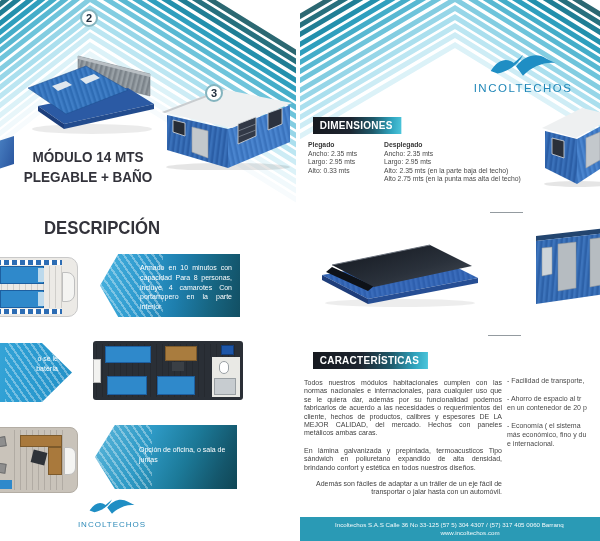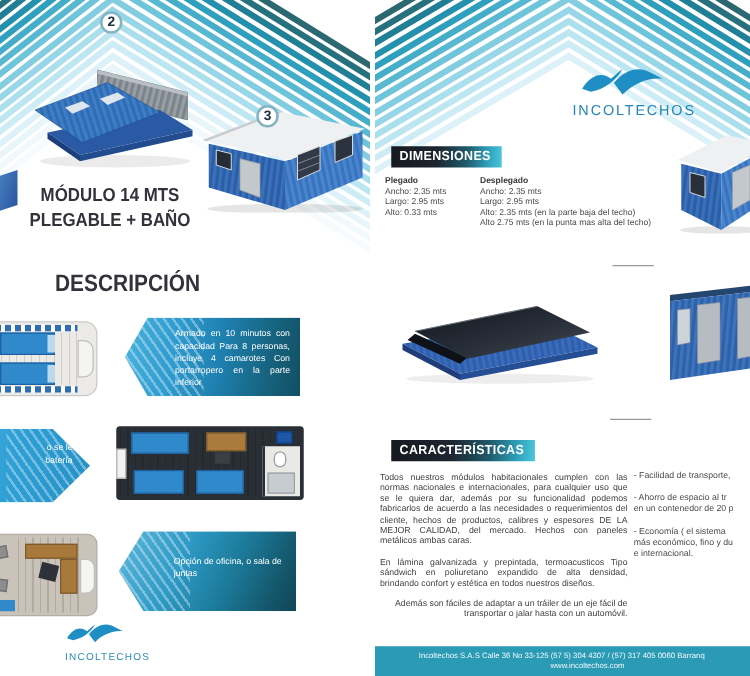--- a/index.html
+++ b/index.html
@@ -40,21 +40,21 @@
   .banner-oficina .stripes{left:0;width:40%;}
   .banner-oficina .btxt{left:44px;right:8px;top:20px;text-align:left;}
   
   .fp{position:absolute;}
   .fp .abs{position:absolute;}
   .wood{background:linear-gradient(#a2794e,#8f6a42);}
   .woodlines{background-image:repeating-linear-gradient(90deg,rgba(0,0,0,.12) 0 1px,rgba(0,0,0,0) 1px 6px);}
   .bed{background:#2f89cb;border:1px solid #1d5fa0;}
   .dashedge{background:repeating-linear-gradient(90deg,#2d6db4 0 5px,#ffffff 5px 8px);}
   
-  .logo{position:absolute;}
+  .logo{position:absolute;text-align:center;}
   .logo .ltxt{letter-spacing:1px;color:#2d8ab8;}
   
   .badge{position:absolute;height:17px;padding:2px 9px 0 7px;color:#fff;font-weight:bold;
     font-size:10.5px;letter-spacing:.3px;transform:scaleX(.95);transform-origin:left;
     background:linear-gradient(95deg,#16191f 0%,#1d2530 42%,#1f5a6b 68%,#2fa3bd 88%,#4cc6dc 100%);}
   .dimcol{position:absolute;font-size:6.8px;line-height:8.6px;color:#4a4a4a;}
   .dimcol .dlabel{font-weight:bold;color:#383838;}
   .bodycol{position:absolute;left:4px;top:379px;width:198px;font-size:7px;line-height:8.4px;
     color:#424242;}
   .bodycol p{margin:0;text-align:justify;}

